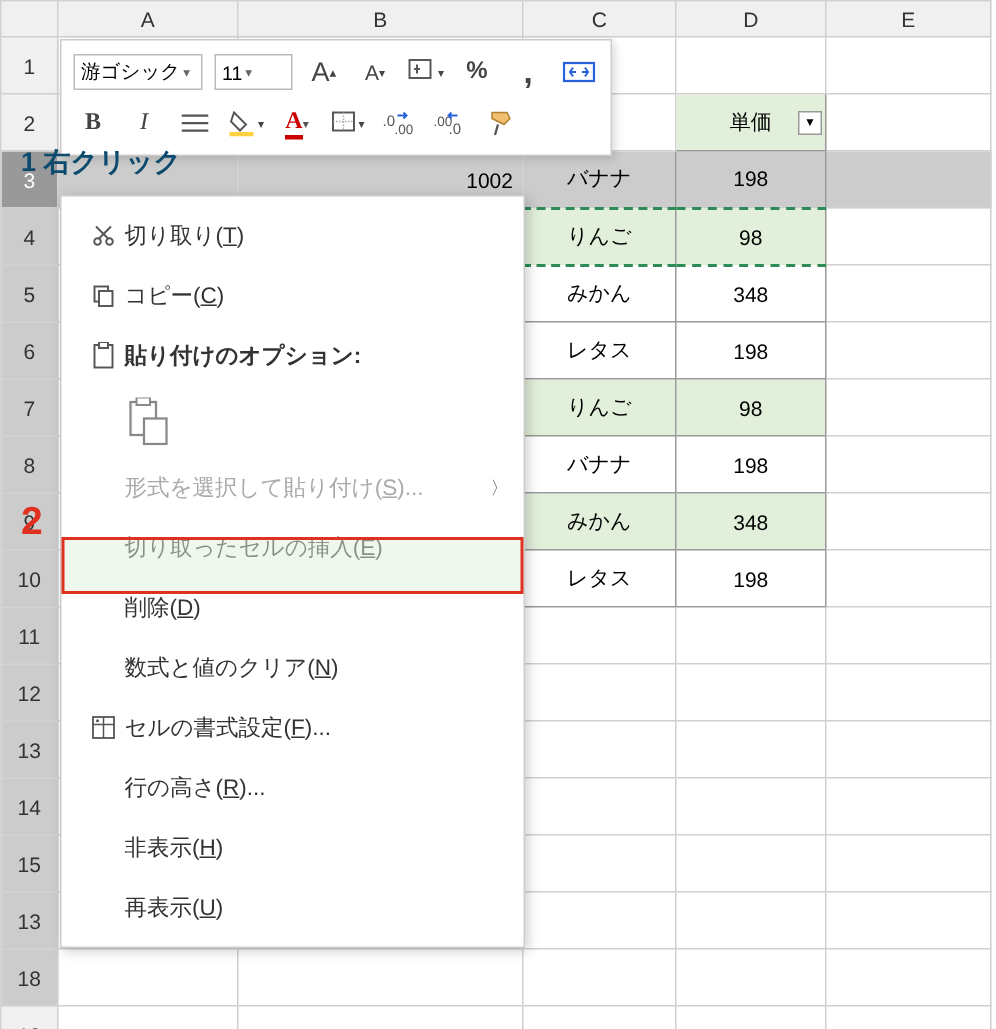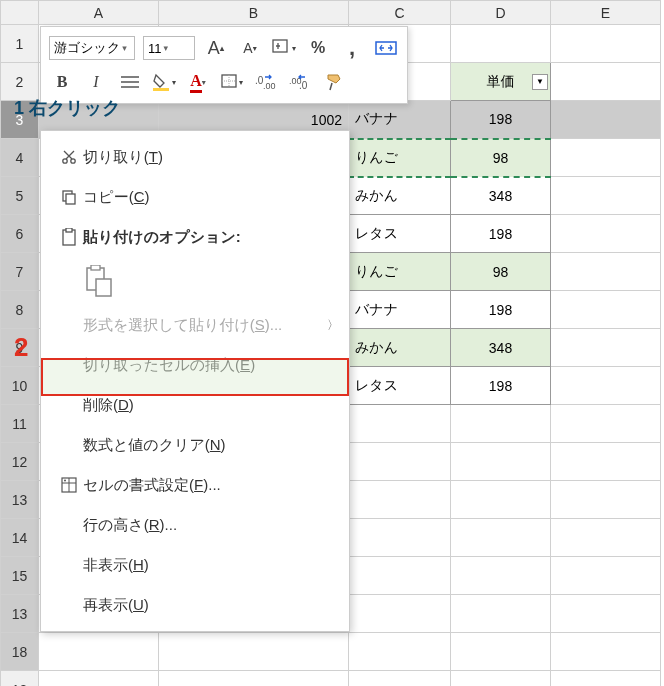--- a/index.html
+++ b/index.html
@@ -47,21 +47,21 @@
   position: absolute;
   right: 2px; top: 50%;
   transform: translateY(-50%);
   width: 16px; height: 16px;
   border: 1px solid #999;
   background: #fff;
   font-size: 8px;
   line-height: 14px;
   text-align: center;
 }
-.data-C { text-align: left; border: 1px solid #999 !important; }
+.data-C { text-align: center; border: 1px solid #999 !important; }
 .data-D { text-align: center; border: 1px solid #999 !important; }
 .stripe { background: #e2efda !important; }
 
 .row-selected td { background: #ccc !important; }
 .row-selected .row-head { background: #999 !important; color: #fff; }
 .rowhead-highlight { background: #ccc !important; }
 
 .dashed-top td.data-C, .dashed-top td.data-D { border-top: 2px dashed #2e8b57 !important; }
 .dashed-bot td.data-C, .dashed-bot td.data-D { border-bottom: 2px dashed #2e8b57 !important; }
 

